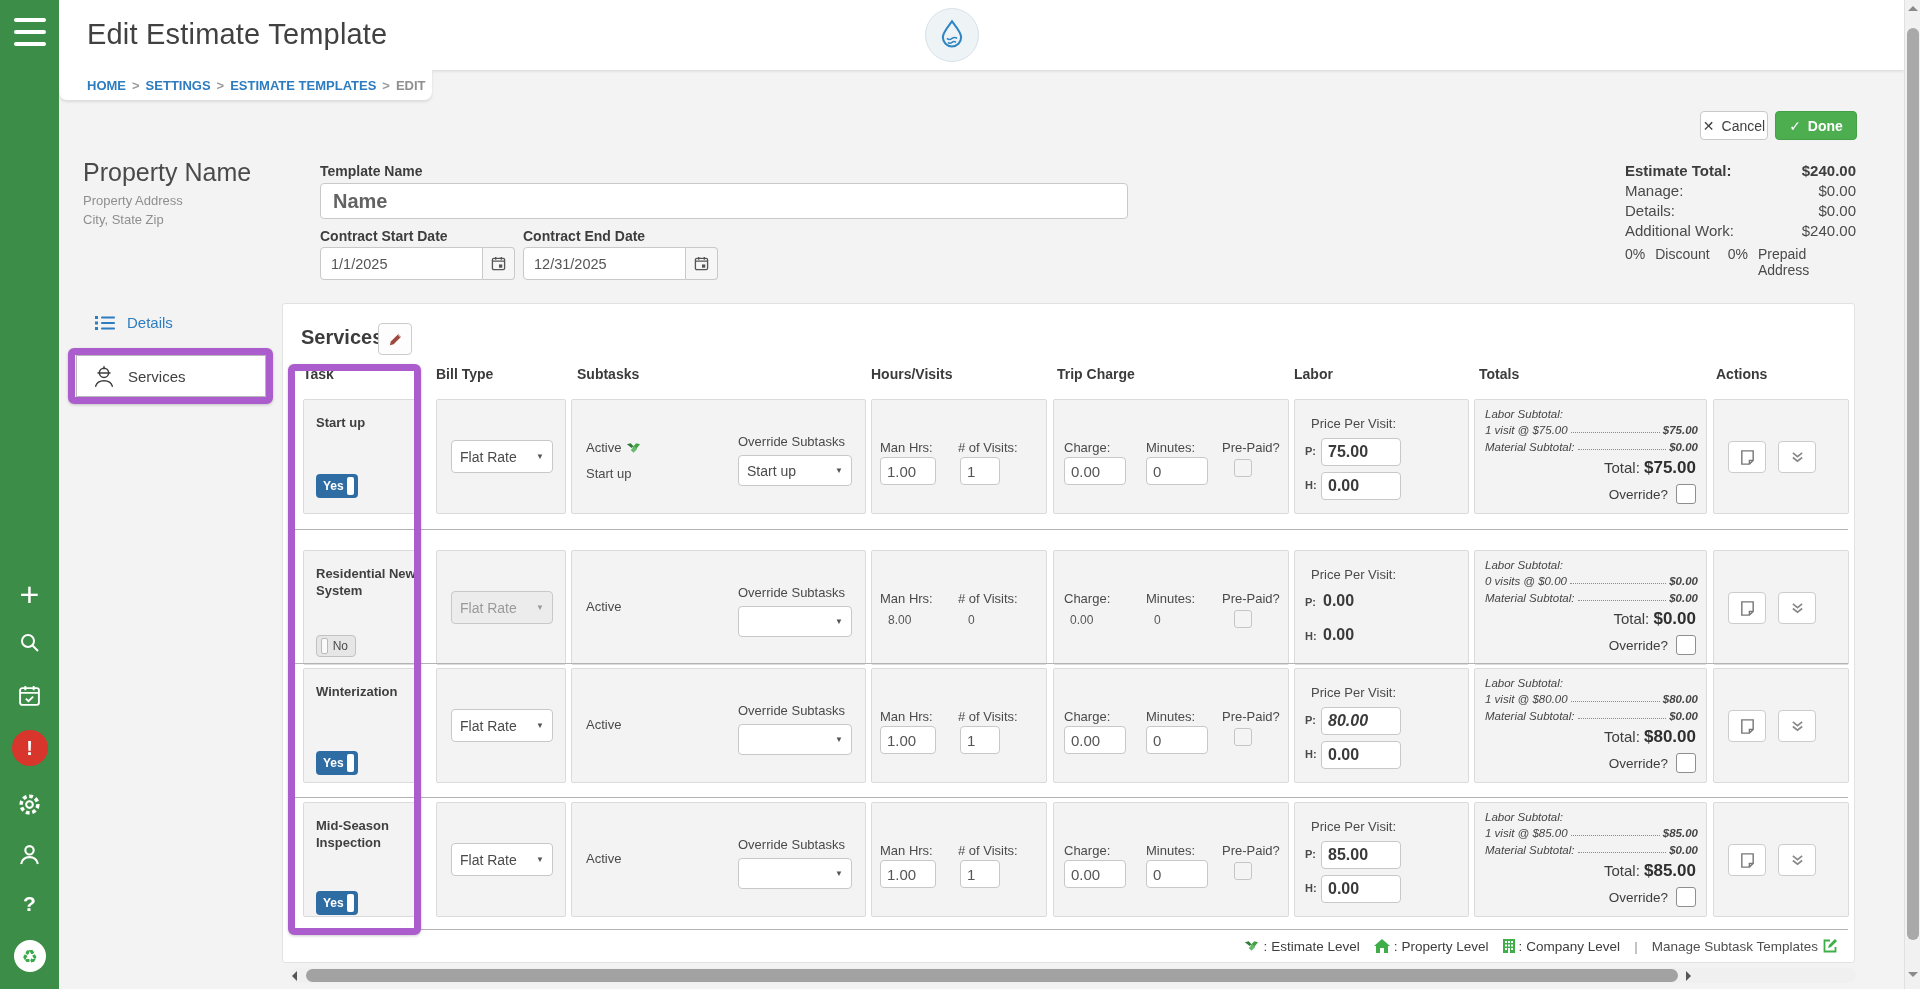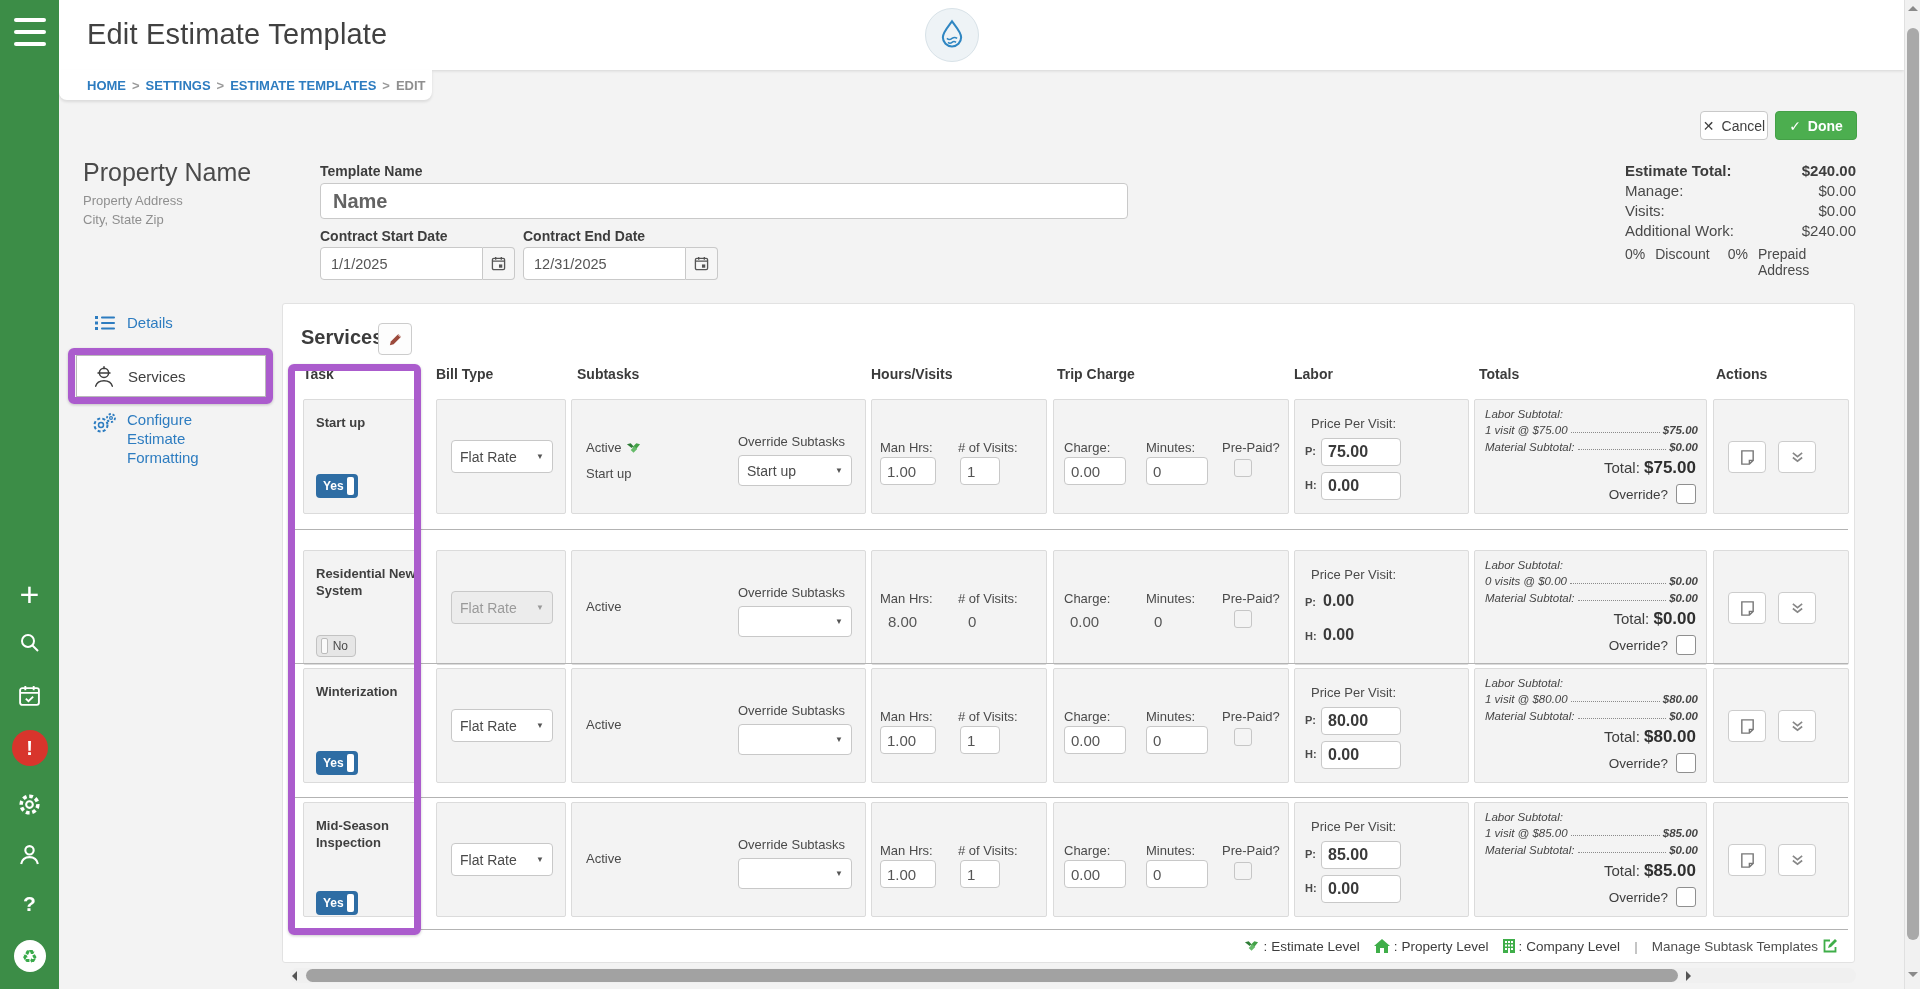--- a/index.html
+++ b/index.html
@@ -38,21 +38,21 @@
   .navtxt{font-size:15px;color:#2d7cc0;cursor:pointer}
   
   .card{position:absolute;left:282px;top:303px;width:1573px;height:660px;background:#fff;border:1px solid #e2e2e2;border-radius:3px;box-sizing:border-box}
   .hcol{position:absolute;top:62px;font-size:14px;font-weight:bold;color:#3b3b3b}
   .srow{position:absolute;left:0;width:1573px;height:115px}
   .cell{position:absolute;top:0;height:115px;background:#f3f3f3;border:1px solid #dbdbdb;border-radius:2px;box-sizing:border-box}
   .clabel{position:absolute;font-size:13px;color:#4a4a4a}
   .tasklbl{position:absolute;left:12px;top:14px;width:100px;font-size:13px;font-weight:bold;color:#3f3f3f;line-height:17px}
   .inp{position:absolute;background:#fff;border:1px solid #c8c8c8;border-radius:4px;box-sizing:border-box;font-family:"Liberation Sans",sans-serif;font-size:15px;color:#555;padding:0 6px}
   .inp.bold{font-weight:bold;color:#3a3a3a;font-size:16px}
-  .valtxt{position:absolute;font-size:15px;color:#565656}
+  .valtxt{position:absolute;font-size:12px;color:#565656}
   .valtxt.bold{font-weight:bold;color:#3a3a3a;font-size:16px}
   .sel{position:absolute;background:#fff;border:1px solid #c8c8c8;border-radius:4px;box-sizing:border-box;display:flex;align-items:center;justify-content:space-between;padding:0 8px;font-size:14px;color:#4a4a4a;cursor:pointer}
   .car{font-size:8px;color:#555}
   .sel.dis{background:#ececec;color:#9a9a9a}
   .tgl{position:absolute;border-radius:4px;display:flex;align-items:center;cursor:pointer;box-sizing:border-box}
   .tgl.yes{width:42px;height:24px;background:#2e6da4;color:#fff;padding:0 4px 0 7px;font-size:12px;font-weight:bold;justify-content:space-between}
   .tgl.yes .knob{width:7px;height:18px;background:#fff;border-radius:2px}
   .tgl.no{width:40px;height:22px;background:#e6e6e6;border:1px solid #c2c2c2;color:#4a4a4a;padding:0 7px 0 4px;font-size:12px;justify-content:space-between}
   .tgl.no .knob{width:7px;height:16px;background:#fafafa;border:1px solid #bbb;border-radius:2px;box-sizing:border-box}
   .chk{position:absolute;width:18px;height:18px;background:#f4f4f4;border:1px solid #c6c6c6;border-radius:3px;cursor:pointer;box-sizing:border-box}
@@ -203,21 +203,21 @@
 
   <div class="sumrow" style="top:162px;font-weight:bold;color:#3c3c3c">
     <span>Estimate Total:</span>
     <span>$240.00</span>
   </div>
   <div class="sumrow" style="top:182px">
     <span>Manage:</span>
     <span>$0.00</span>
   </div>
   <div class="sumrow" style="top:202px">
-    <span>Visits:</span>
+    <span>Details:</span>
     <span>$0.00</span>
   </div>
   <div class="sumrow" style="top:222px">
     <span>Additional Work:</span>
     <span>$240.00</span>
   </div>
   <div class="abs" style="left:1625px;top:246px;width:231px;display:flex;gap:10px;font-size:14px;color:#4a4a4a">
     <span>0%</span>
     <span>Discount</span>
     <span style="margin-left:8px">0%</span>
@@ -242,31 +242,20 @@
         <g fill="none" stroke="#3f3f3f" stroke-width="1.6" stroke-linecap="round">
           <path d="M8 9a5 5 0 0 0 10 0"></path>
           <path d="M8 9a5 5 0 0 1 10 0"></path>
           <path d="M6.5 9.2h13"></path>
           <path d="M13 2.5v2"></path>
           <path d="M4 23.5c1-4 4.5-6 9-6s8 2 9 6"></path>
         </g>
       </svg>
     <span style="font-size:15px;color:#3f3f3f">Services</span>
   </div>
-  <div class="abs" style="left:90px;top:410px;display:flex;align-items:flex-start;gap:9px">
-    <svg width="28" height="28" viewBox="0 0 28 28">
-        <g fill="none" stroke="#2d7cc0">
-          <circle cx="11" cy="15" r="6.5" stroke-width="2" stroke-dasharray="3 2.2"></circle>
-          <circle cx="11" cy="15" r="2.5" stroke-width="1.5"></circle>
-          <circle cx="21" cy="8" r="4" stroke-width="1.8" stroke-dasharray="2.2 1.8"></circle>
-          <circle cx="21" cy="8" r="1.4" stroke-width="1.2"></circle>
-        </g>
-      </svg>
-    <span class="navtxt" style="display:inline-block;width:125px;line-height:19px">Configure Estimate Formatting</span>
-  </div>
 
   <div class="card">
     <div class="abs" style="left:18px;top:22px;font-size:20px;font-weight:bold;color:#3c3c3c">Services</div>
     <div class="abs" style="left:95px;top:19px;width:32px;height:30px;background:#fdfdfd;border:1px solid #ccc;border-radius:4px;display:flex;align-items:center;justify-content:center;cursor:pointer">
       <svg width="15" height="15" viewBox="0 0 16 16">
           <path d="M2 14l1-4 8-8 3 3-8 8-4 1z" fill="#9c4a3c"></path>
           <path d="M10.5 2.5l3 3" stroke="#fff" stroke-width="1"></path>
         </svg>
     </div>
 
@@ -487,21 +476,21 @@
         <div class="clabel" style="left:10px;top:40px">Charge:</div>
         <input class="inp" style="left: 10px; top: 57px; width: 62px; height: 28px;" value="0.00">
         <div class="clabel" style="left:92px;top:40px">Minutes:</div>
         <input class="inp" style="left: 92px; top: 57px; width: 62px; height: 28px;" value="0">
         <div class="clabel" style="left:168px;top:40px">Pre-Paid?</div>
         <div class="chk" style="left:180px;top:59px"></div>
       </div>
       <div class="cell" style="left:1011px;width:175px">
         <div class="clabel" style="left:16px;top:16px">Price Per Visit:</div>
         <div class="clabel" style="left:10px;top:45px;font-weight:bold;font-size:11px">P:</div>
-        <input class="inp bold" style="left: 26px; top: 38px; width: 80px; height: 28px;" value="80.00">
+        <input class="inp bold" style="left: 26px; top: 38px; width: 80px; height: 28px; font-style: italic;" value="80.00">
         <div class="clabel" style="left:10px;top:79px;font-weight:bold;font-size:11px">H:</div>
         <input class="inp bold" style="left: 26px; top: 72px; width: 80px; height: 28px;" value="0.00">
       </div>
       <div class="cell" style="left:1191px;width:233px">
         <div class="tline" style="left:10px;top:8px">
             <span>Labor Subtotal:</span>
           </div>
         <div class="tline" style="left:10px;top:24px;width:213px">
           <span>1 visit @ $80.00</span>
             <span class="tl-dots"></span>

